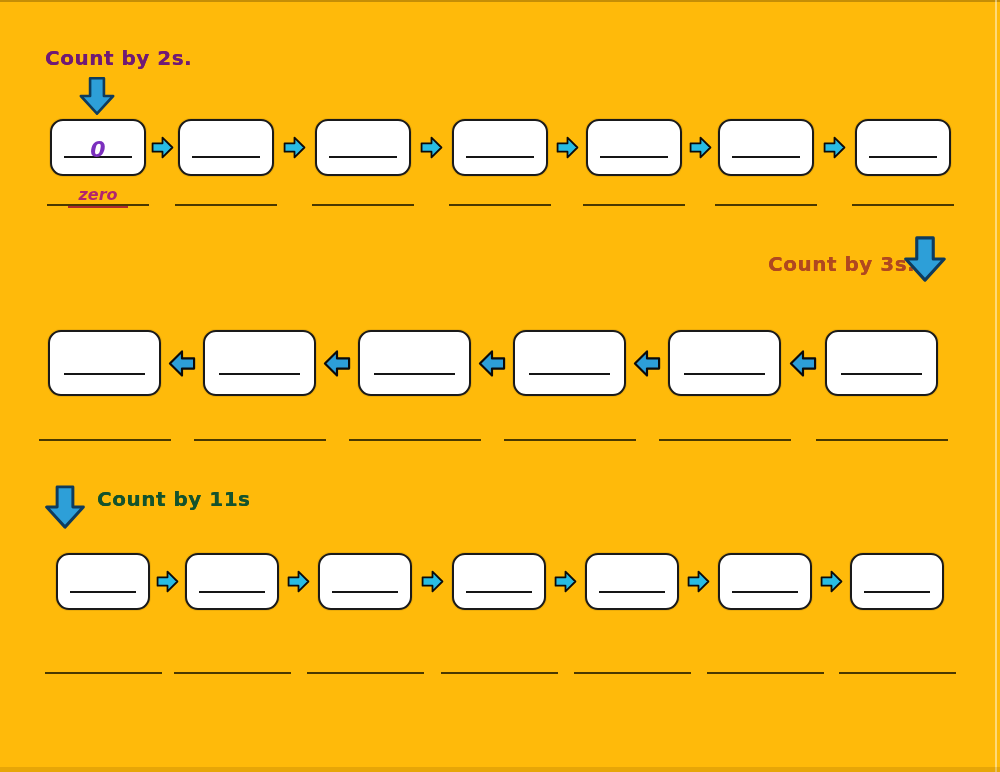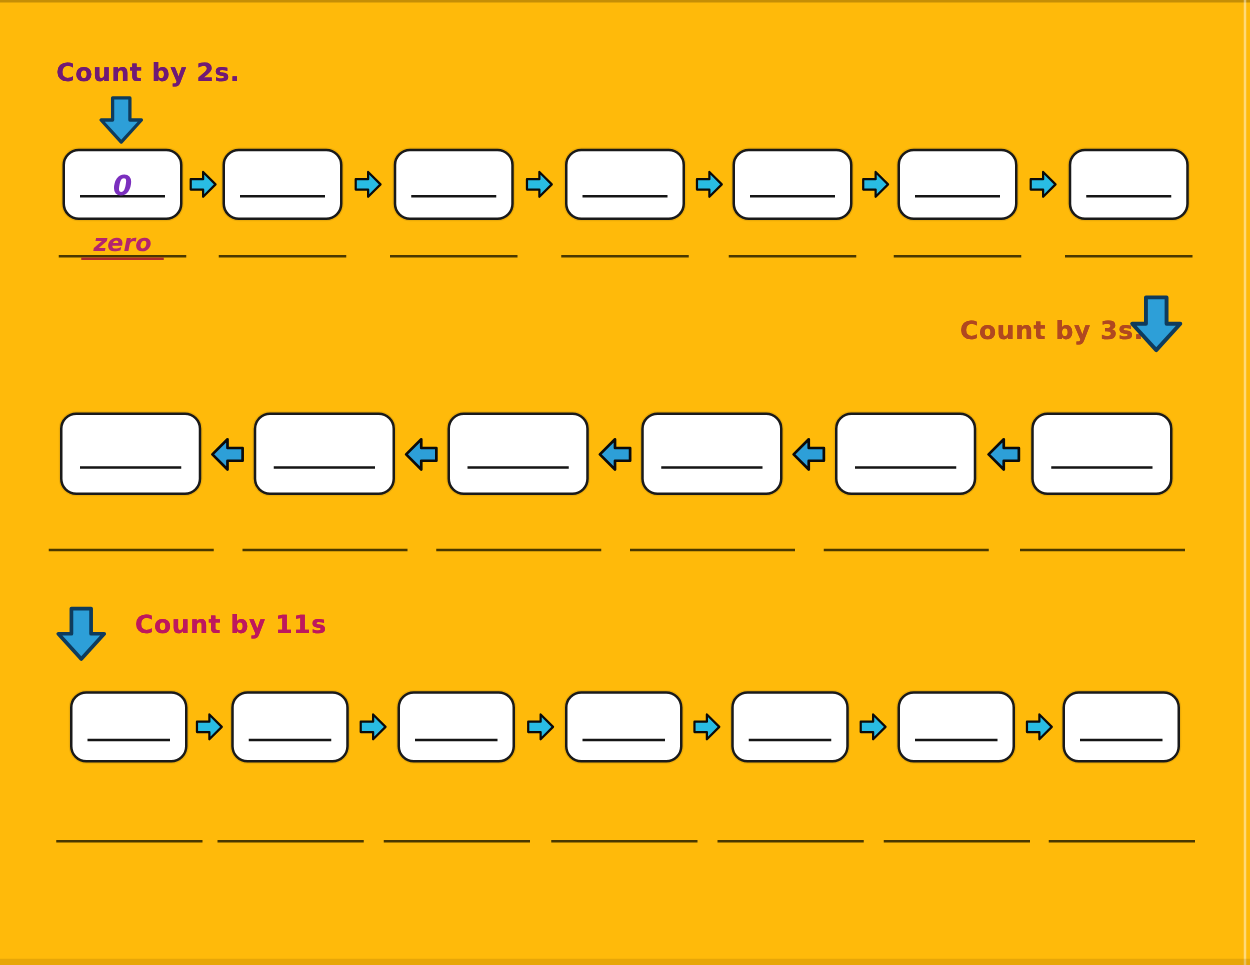--- a/index.html
+++ b/index.html
@@ -29,21 +29,21 @@
     font-size:22px; font-style:italic; font-weight:bold; color:#7B2FBE;
     line-height:1;
   }
   .box-value:empty { display:none; }
 
   .word-line {
     position:absolute; height:22px; border-bottom:2px solid #4a3800;
     text-align:center;
   }
   .word {
-    display:inline-block; font-size:19px; font-style:italic; font-weight:bold;
+    display:inline-block; font-size:16px; font-style:italic; font-weight:bold;
     color:#B3256E; line-height:22px; padding:0 10px;
   }
   .word:not(:empty) { border-bottom:2.5px solid #B02A2A; margin-bottom:-2px; }
 
   .arrow-svg { position:absolute; display:block; }
 </style>
 </head>
 <body style="background: rgb(255, 186, 10);">
 
 <div class="stage" id="stage">
@@ -139,21 +139,21 @@
         <div class="box-line" style="bottom: 19px;"></div>
       </div>
       <div class="word-line" style="left: 38.5px; top: 419px; width: 132px; height: 22px;"><span class="word"></span></div>
       <div class="word-line" style="left: 193.5px; top: 419px; width: 132px; height: 22px;"><span class="word"></span></div>
       <div class="word-line" style="left: 348.5px; top: 419px; width: 132px; height: 22px;"><span class="word"></span></div>
       <div class="word-line" style="left: 503.5px; top: 419px; width: 132px; height: 22px;"><span class="word"></span></div>
       <div class="word-line" style="left: 658.5px; top: 419px; width: 132px; height: 22px;"><span class="word"></span></div>
       <div class="word-line" style="left: 815.5px; top: 419px; width: 132px; height: 22px;"><span class="word"></span></div>
     </div>
     <div>
-      <div class="section-title" style="left: 108px; top: 487px; color: #be185d; position: absolute;">Count by 11s</div>
+      <div class="section-title" style="left: 97px; top: 487px; color: #14532d; position: absolute;">Count by 11s</div>
       <svg class="arrow-svg" viewBox="0 0 24 26" style="left: 44px; top: 478px; width: 42px; height: 58px;">
         <polygon points="7.5,1.5 16.5,1.5 16.5,13 22.5,13 12,24.5 1.5,13 7.5,13" fill="#2D9FD8" stroke="#0F3B5C" stroke-width="1.7" stroke-linejoin="round"></polygon>
       </svg>
       <div class="num-box" style="left: 56px; top: 553px; width: 94px; height: 57px;">
         <div class="box-line" style="bottom: 15px;"></div>
       </div>
       <svg class="arrow-svg" viewBox="0 0 22 24" style="left: 156px; top: 568px; width: 23px; height: 27px;">
         <polygon points="1.5,8 11,8 11,2.5 20.5,12 11,21.5 11,16 1.5,16" fill="#29BCE3" stroke="#0b0b0b" stroke-width="1.7" stroke-linejoin="round"></polygon>
       </svg>
       <div class="num-box" style="left: 185px; top: 553px; width: 94px; height: 57px;">

